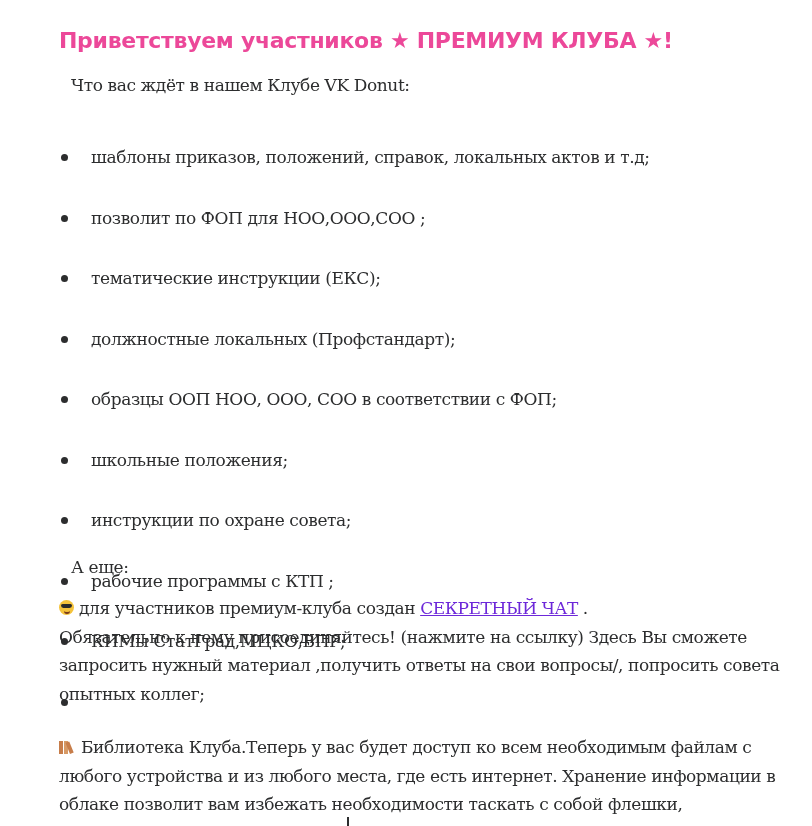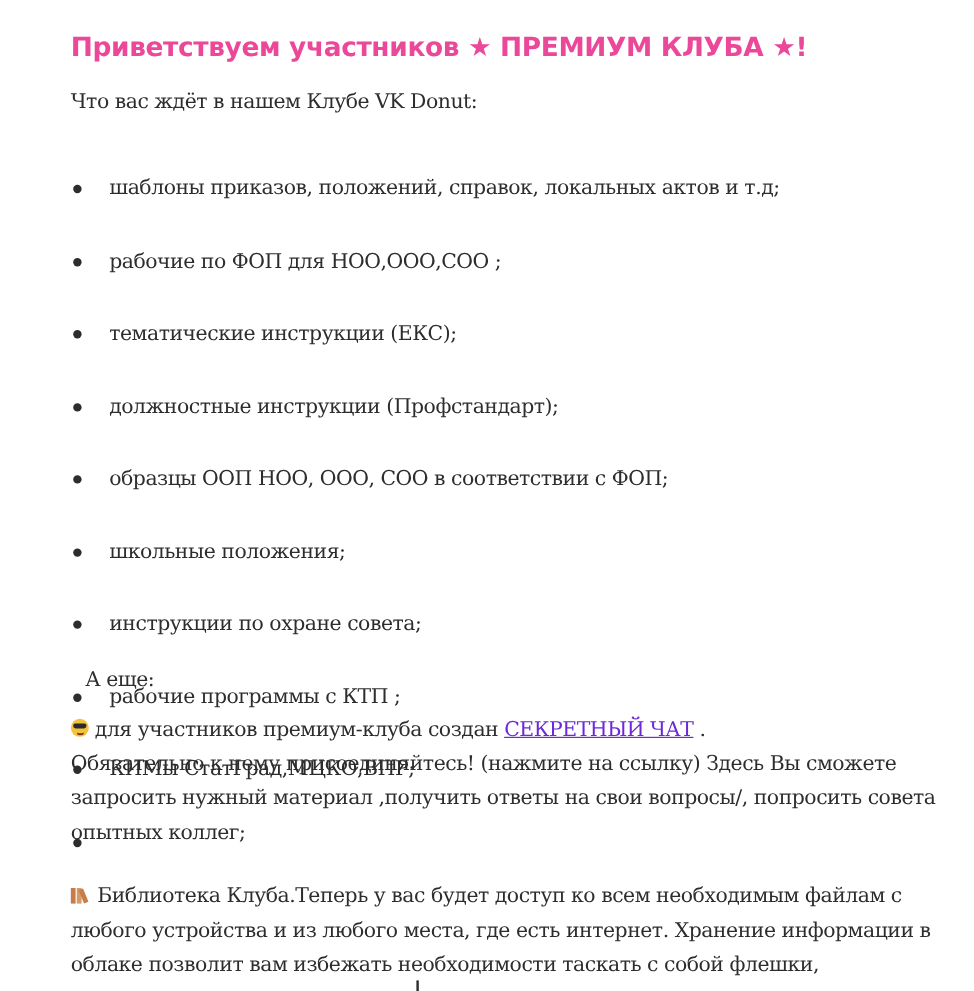--- a/index.html
+++ b/index.html
@@ -34,21 +34,21 @@
     }
     .serif {
       font-family: "DejaVu Serif", serif;
       font-size: 17px;
       color: #2c2d2e;
       letter-spacing: -0.4px;
     }
     .intro {
       position: absolute;
       top: 75px;
-      left: 0;
+      left: 12px;
       white-space: nowrap;
       margin: 0;
       text-align: center;
     }
     .list {
       position: absolute;
       top: 124px;
       left: 0;
       margin: 0;
       padding: 0;
@@ -152,23 +152,23 @@
 </head>
 <body>
 
 <div class="article">
   <h1 class="title">Приветствуем участников ★ ПРЕМИУМ КЛУБА ★!</h1>
 
   <p class="intro serif">Что вас ждёт в нашем Клубе VK Donut:</p>
 
   <ul class="list serif">
     <li><span class="bullet"></span><span>шаблоны приказов, положений, справок, локальных актов и т.д;</span></li>
-    <li><span class="bullet"></span><span>рабочие по ФОП для НОО,ООО,СОО ;</span></li>
+    <li><span class="bullet"></span><span>позволит по ФОП для НОО,ООО,СОО ;</span></li>
     <li><span class="bullet"></span><span>тематические инструкции (ЕКС);</span></li>
-    <li><span class="bullet"></span><span>должностные инструкции (Профстандарт);</span></li>
+    <li><span class="bullet"></span><span>должностные локальных (Профстандарт);</span></li>
     <li><span class="bullet"></span><span>образцы ООП НОО, ООО, СОО в соответствии с ФОП;</span></li>
     <li><span class="bullet"></span><span>школьные положения;</span></li>
     <li><span class="bullet"></span><span>инструкции по охране совета;</span></li>
     <li><span class="bullet"></span><span>рабочие программы с КТП ;</span></li>
     <li><span class="bullet"></span><span>КИМы СтатГрад,МЦКО,ВПР;</span></li>
     <li><span class="bullet"></span></li>
   </ul>
 
   <p class="aeshe serif">А еще:</p>
 

